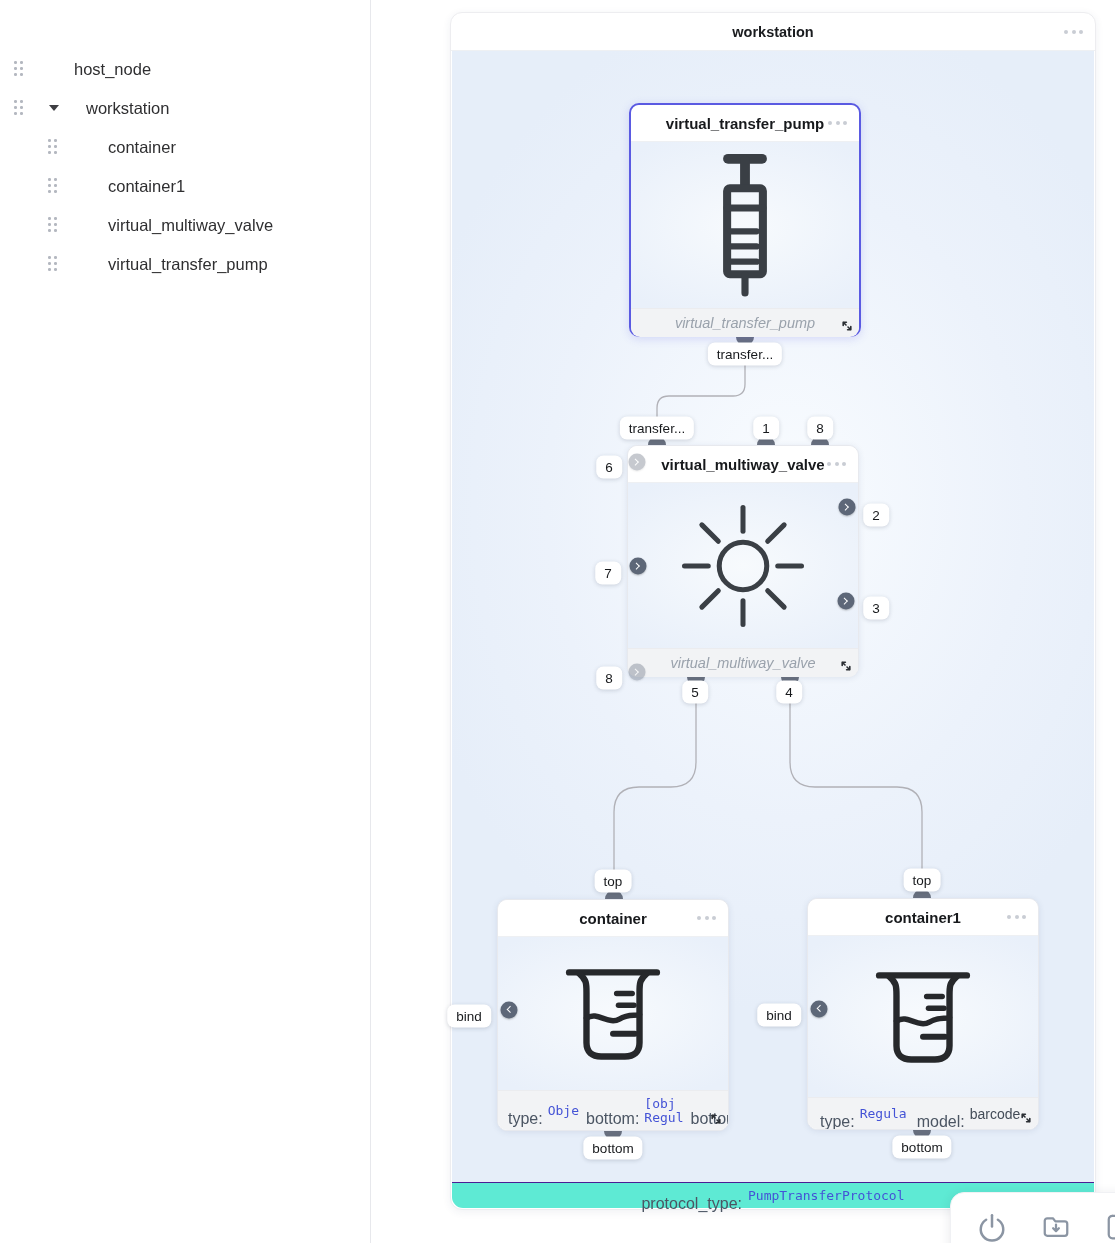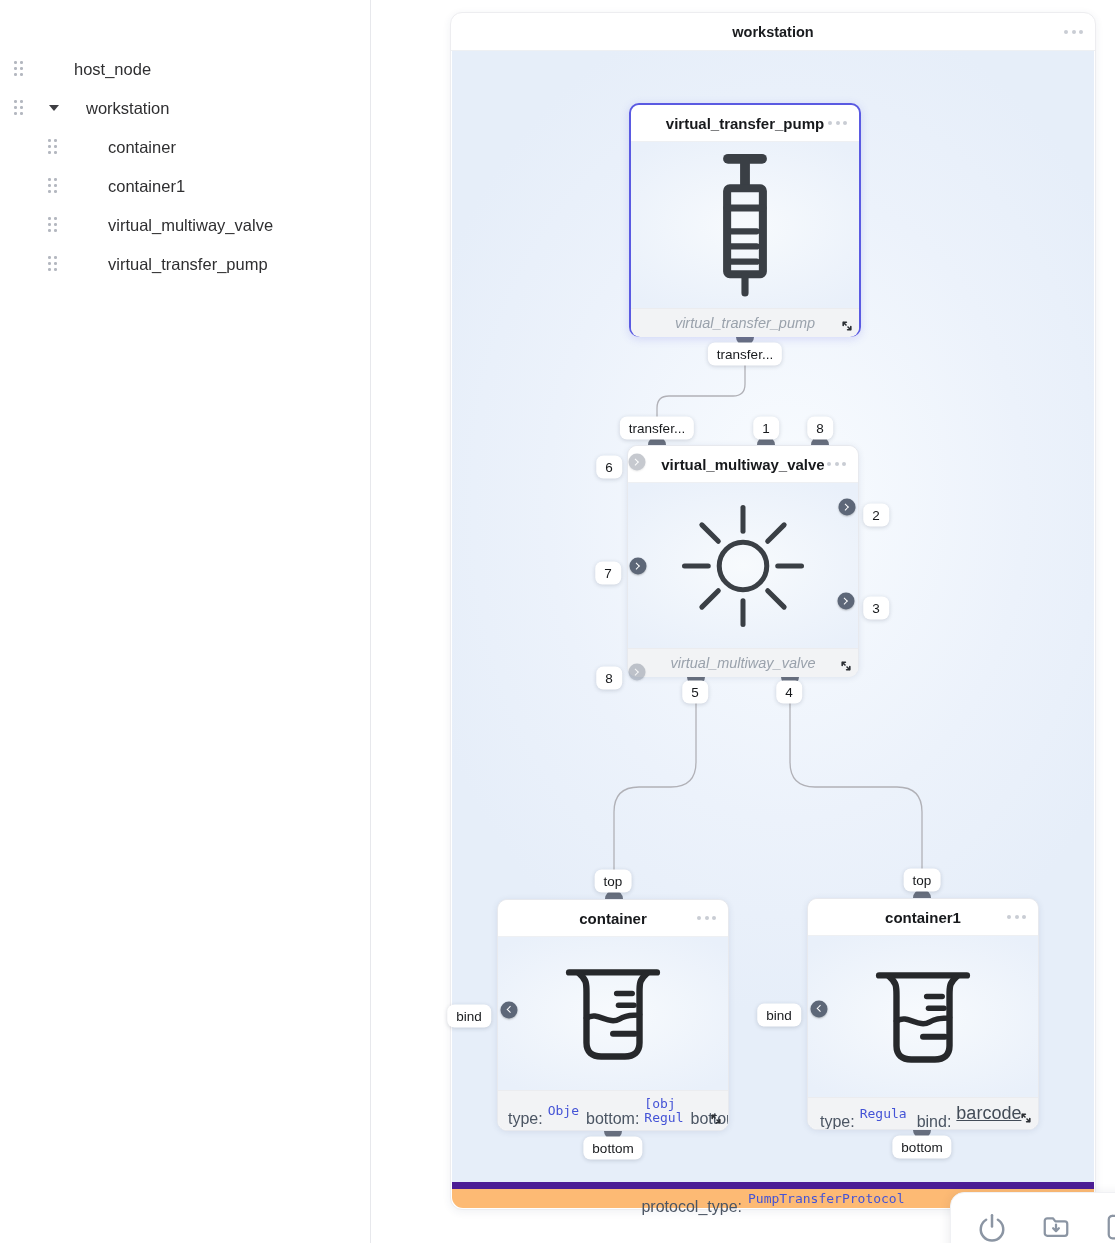--- a/index.html
+++ b/index.html
@@ -20,21 +20,21 @@
 
   
   #workstation { position:absolute; left:450px; top:12px; width:646px; height:1198px;
                  background:#fff; border:1px solid #ededf0; border-radius:12px;
                  box-shadow:0 2px 8px rgba(40,60,100,.07); z-index:0; }
   #ws-header { position:relative; height:38px; display:flex; align-items:center; justify-content:center;
                border-bottom:1px solid #eef0f3; }
   #ws-body { position:absolute; left:1px; top:38px; right:1px; bottom:27px;
              background:radial-gradient(ellipse 60% 45% at 52% 40%, #f9fcff 0%, #ecf2fb 62%, #e6eef9 100%); }
   #ws-footer { position:absolute; left:1px; right:1px; bottom:1px; height:26px;
-               background:#fdba74; border-top:7px solid #4c1d95; border-radius:0 0 11px 11px;
+               background:#5eead4; border-top:1px solid #4c1d95; border-radius:0 0 11px 11px;
                display:flex; align-items:center; justify-content:center; gap:6px; }
   .ws-title { font-size:14.5px; font-weight:700; color:#1a1c1f; }
   .dots { position:absolute; right:12px; top:50%; transform:translateY(-50%);
           display:flex; gap:3.5px; cursor:pointer; }
   .dots i { width:4px; height:4px; border-radius:50%; background:#c9cdd4; }
 
   
   .node { position:absolute; width:232px; background:#fff; border:1px solid #e7e9ee;
           border-radius:10px; box-shadow:0 1px 6px rgba(40,60,100,.10); z-index:2; }
   .node-header { position:relative; height:37px; display:flex; align-items:center; justify-content:center;
@@ -65,21 +65,21 @@
   .chev.l { transform:rotate(-135deg) translate(-1px,1px); }
 
   
   #edges { position:absolute; left:0; top:0; width:1115px; height:1243px; z-index:1; pointer-events:none; }
   #edges path { fill:none; stroke:#b1b1b7; stroke-width:1.3px; pointer-events:stroke; }
 
   
   .field { display:flex; align-items:center; gap:5px; }
   .flabel { font-size:16px; color:#4b5563;margin-top:16px; }
   .fvalue { font-family:"DejaVu Sans Mono","Liberation Mono",monospace; font-size:13px; color:#4453d6; }
-  .fvalue.plain { font-family:"Liberation Sans",sans-serif; font-size:18px; color:#434c58;text-decoration:underline; }
+  .fvalue.plain { font-family:"Liberation Sans",sans-serif; font-size:14px; color:#434c58; }
   .two-line { display:flex; flex-direction:column; line-height:14px; align-items:flex-start; }
 
   
   #toolbar { position:absolute; left:950px; top:1192px; width:210px; height:70px; background:#fff;
              border:1px solid #f0f1f4; border-radius:14px; box-shadow:0 2px 12px rgba(30,40,60,.10);
              display:flex; align-items:center; gap:34px; padding:0 26px; z-index:5; }
   .tbtn { width:30px; height:30px; display:flex; align-items:center; justify-content:center; cursor:pointer; flex:0 0 auto; }
 </style>
 </head>
 <body>
@@ -256,21 +256,21 @@
         <path d="M66,43 H83" stroke-width="6"></path>
         <path d="M60,74 H84" stroke-width="6.5"></path>
       </svg>
     </div>
     <div class="node-footer" style="height:32px; gap:10px; padding:0 12px; overflow:hidden; justify-content:flex-start;">
       <span class="field">
         <span class="flabel">type:</span>
         <span class="fvalue">Regula</span>
       </span>
       <span class="field">
-        <span class="flabel">bind:</span>
+        <span class="flabel">model:</span>
         <span class="fvalue plain">barcode</span>
       </span>
       <svg class="resize" width="14" height="14" viewBox="0 0 14 14" stroke="#2a2e33" stroke-width="1.6" stroke-linecap="round" fill="none">
         <path d="M3.2,3.2 L6,6 M3.2,3.2 H6.4 M3.2,3.2 V6.4"></path>
         <path d="M10.8,10.8 L8,8 M10.8,10.8 H7.6 M10.8,10.8 V7.6"></path>
       </svg>
     </div>
   </div>
   <span class="port" style="left:819px; top:1009px;">
       <span class="chev l"></span>

